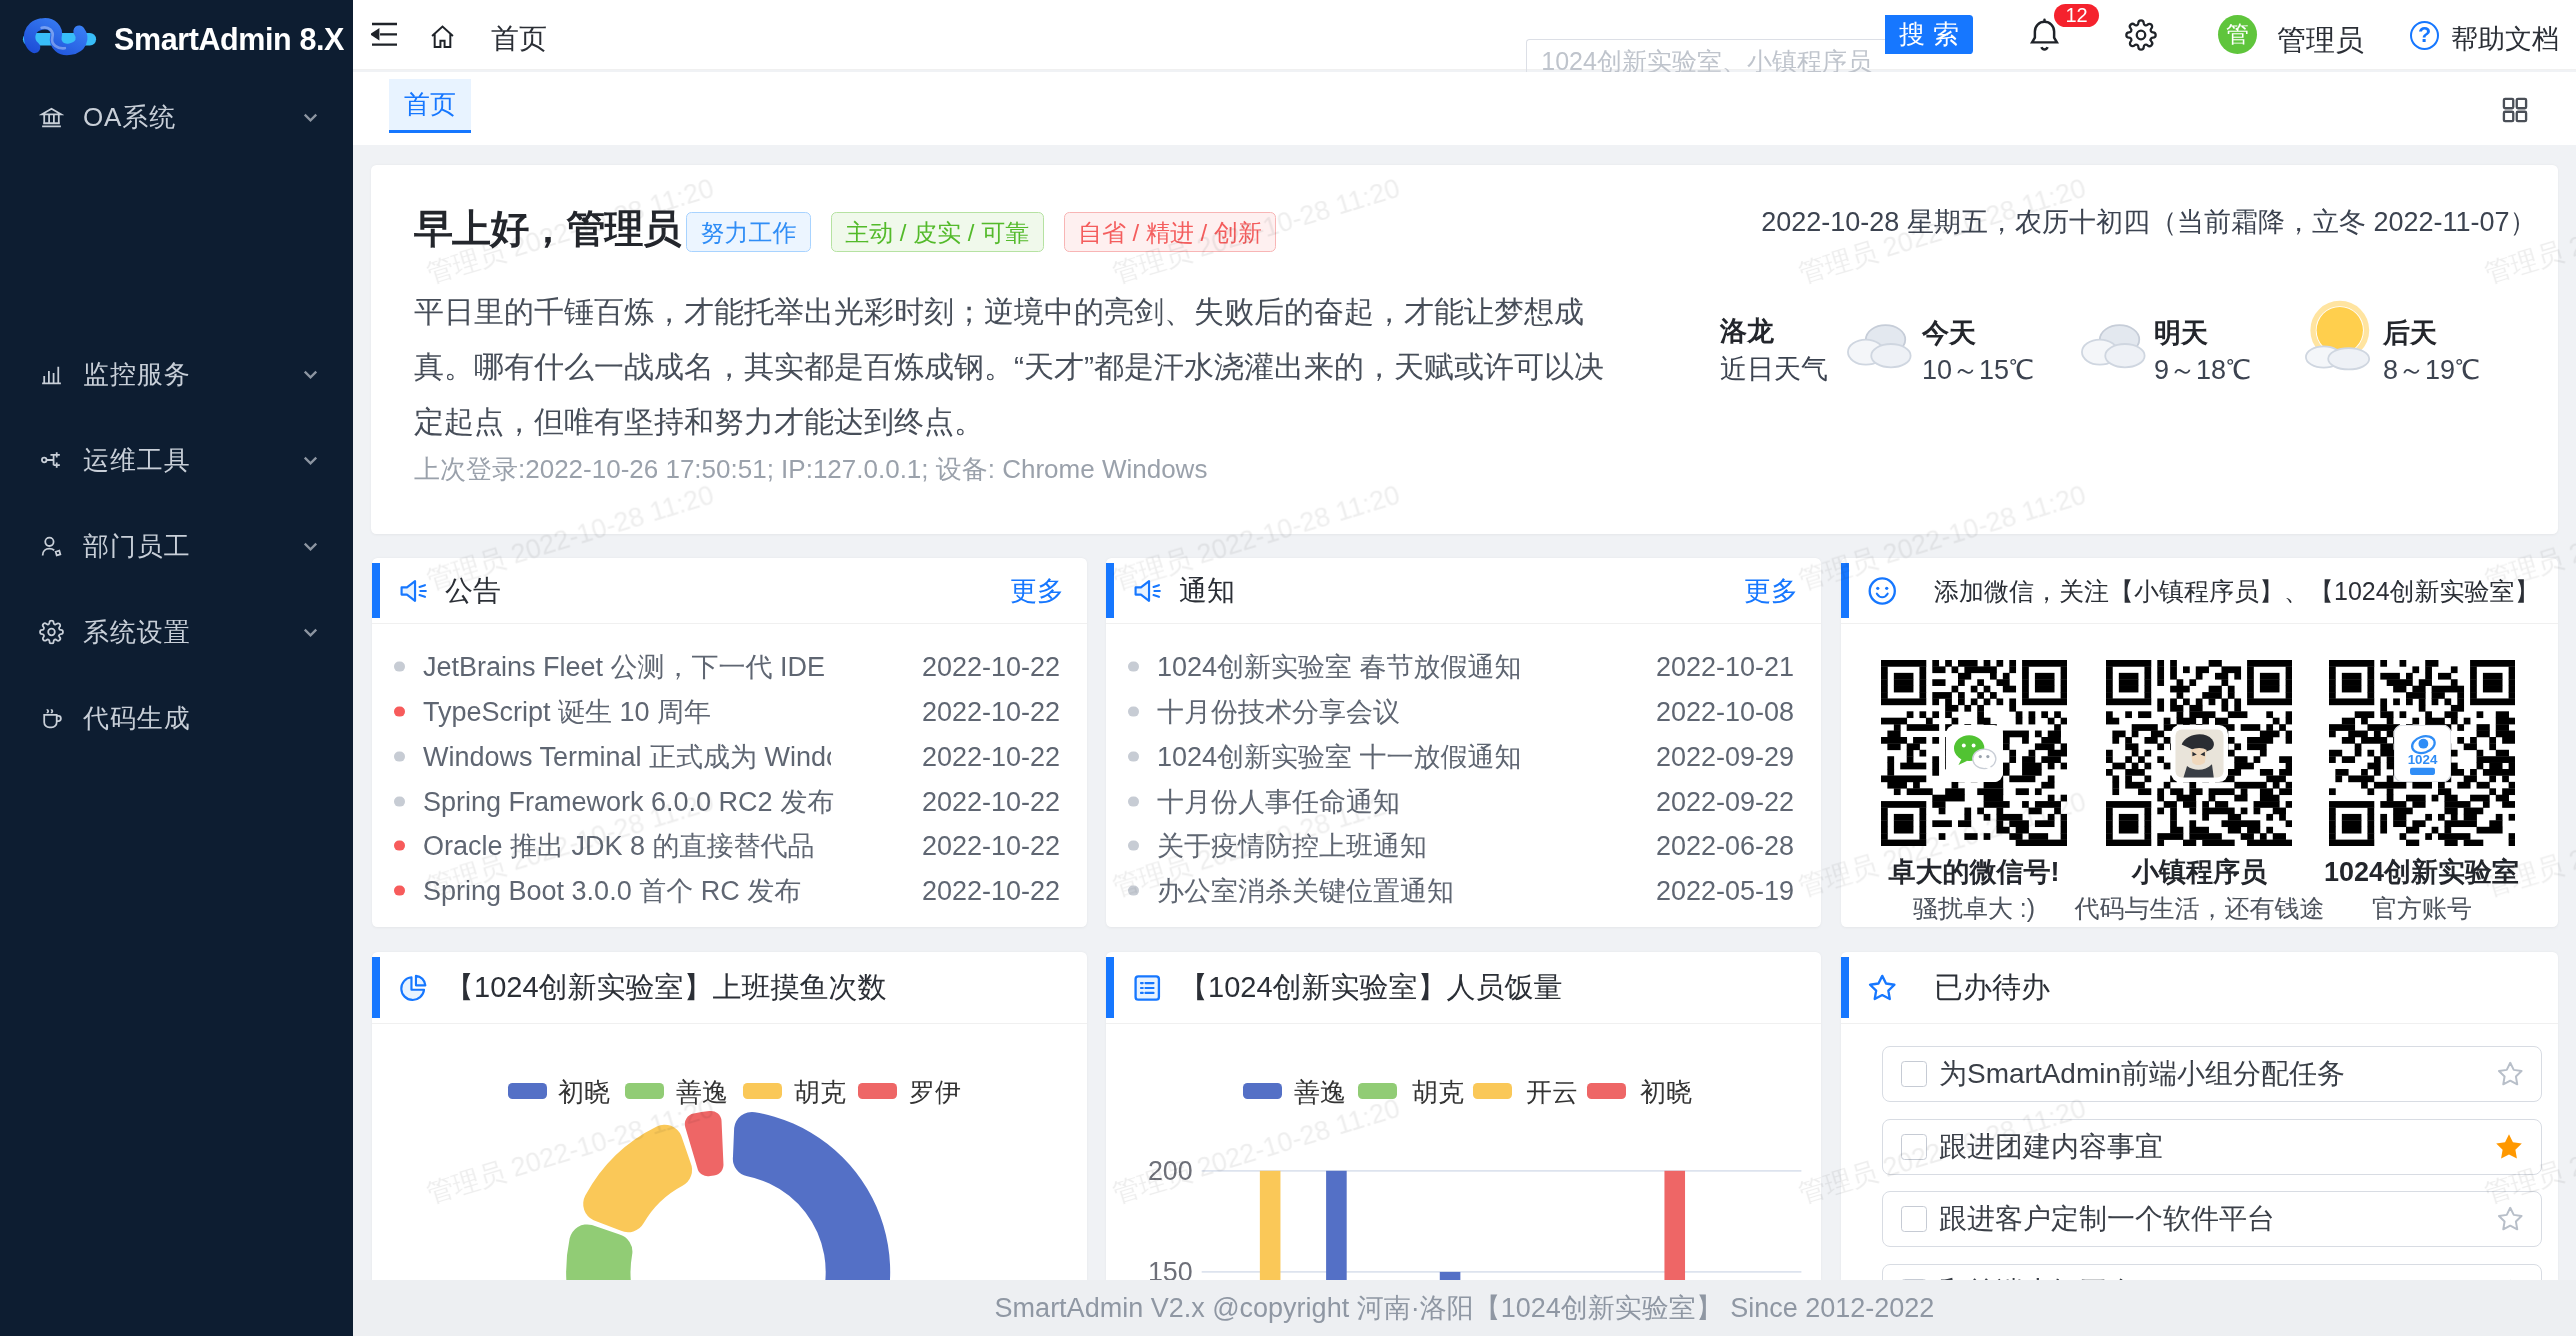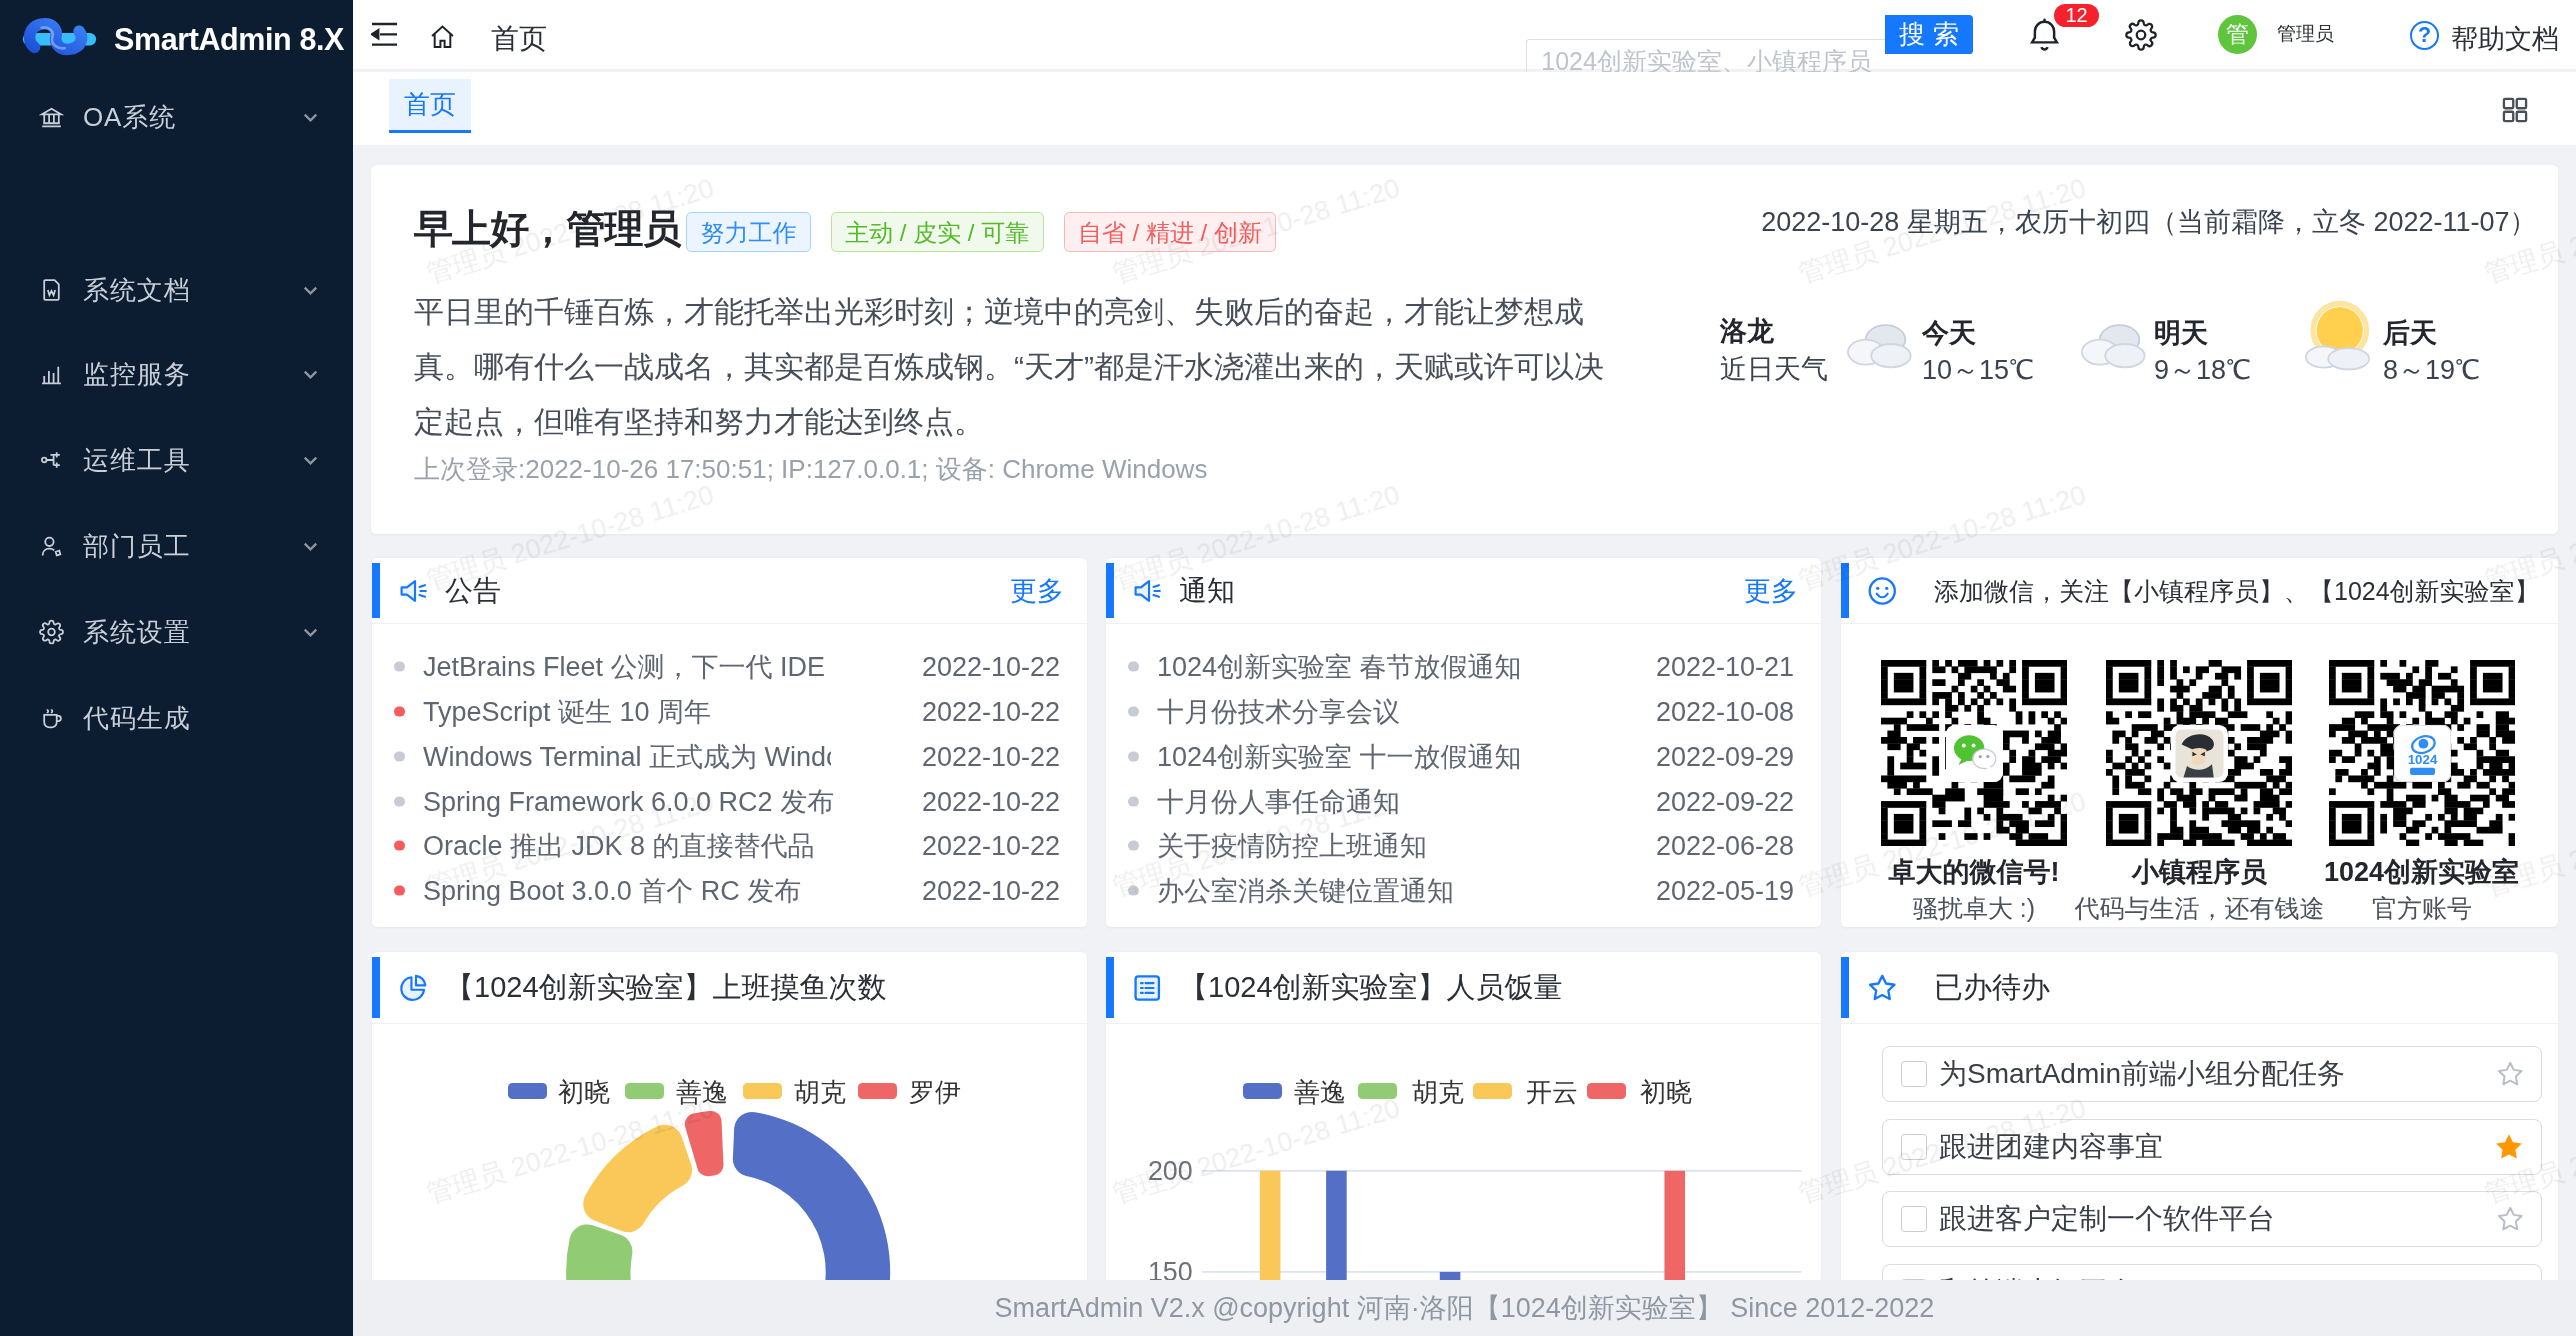--- a/index.html
+++ b/index.html
@@ -62,30 +62,20 @@
     <div class="abs" style="left:114px;top:21.5px;font-size:30.5px;font-weight:bold;color:#fff;white-space:nowrap;letter-spacing:-0.4px;">SmartAdmin 8.X</div>
     <div class="menu-item" style="top:74px">
       <svg class="mi-icon" viewBox="0 0 24 24" fill="none" stroke="currentColor" stroke-width="1.7">
           <path d="M3 21h18M4 18h16M5 18v-8M9.7 18v-8M14.3 18v-8M19 18v-8M2.5 9.5L12 4l9.5 5.5z"></path>
         </svg>
       <span class="mi-label">OA系统</span>
       <svg class="mi-arrow" viewBox="0 0 24 24" fill="none" stroke="#8c95a1" stroke-width="2.4">
           <path d="M6 9.5l6 6 6-6"></path>
         </svg>
     </div>
-    <div class="menu-item" style="top:247px">
-      <svg class="mi-icon" viewBox="0 0 24 24" fill="none" stroke="currentColor" stroke-width="1.7">
-          <path d="M6 2.5h9l4 4v14a1 1 0 0 1-1 1H6a1 1 0 0 1-1-1v-17a1 1 0 0 1 1-1z"></path>
-          <path d="M8.5 12l1.5 5 2-4 2 4 1.5-5"></path>
-        </svg>
-      <span class="mi-label">系统文档</span>
-      <svg class="mi-arrow" viewBox="0 0 24 24" fill="none" stroke="#8c95a1" stroke-width="2.4">
-          <path d="M6 9.5l6 6 6-6"></path>
-        </svg>
-    </div>
     <div class="menu-item" style="top:331px">
       <svg class="mi-icon" viewBox="0 0 24 24" fill="none" stroke="currentColor" stroke-width="1.7">
           <path d="M3 21h18M5 21v-7M9.5 21V9M14 21v-10M18.5 21V5"></path>
         </svg>
       <span class="mi-label">监控服务</span>
       <svg class="mi-arrow" viewBox="0 0 24 24" fill="none" stroke="#8c95a1" stroke-width="2.4">
           <path d="M6 9.5l6 6 6-6"></path>
         </svg>
     </div>
     <div class="menu-item" style="top:417px">
@@ -141,21 +131,21 @@
     <svg class="abs" style="left:1675px;top:17px" width="33" height="37" viewBox="0 0 24 26" stroke="#1f2329" stroke-width="1.8" fill="none">
       <path d="M12 3a7 7 0 0 1 7 7v4.5l2 3.5H3l2-3.5V10a7 7 0 0 1 7-7zM9.8 21.5a2.3 2.3 0 0 0 4.4 0"></path>
       <path d="M12 3V1.6" stroke-linecap="round"></path>
     </svg>
     <div class="abs" style="left:1701px;top:3.6px;min-width:45px;height:23px;background:#f5222d;border-radius:11.7px;color:#fff;font-size:20px;display:flex;align-items:center;justify-content:center;">12</div>
     <svg class="abs" style="left:1772px;top:19px" width="32" height="32" viewBox="0 0 24 24" stroke="#1f2329" stroke-width="1.7" fill="none">
       <circle cx="12" cy="12" r="3.2"></circle>
         <path d="M19.4 15a1.7 1.7 0 0 0 .34 1.87l.06.06a2 2 0 1 1-2.83 2.83l-.06-.06a1.7 1.7 0 0 0-1.87-.34 1.7 1.7 0 0 0-1 1.56V21a2 2 0 1 1-4 0v-.09a1.7 1.7 0 0 0-1-1.56 1.7 1.7 0 0 0-1.87.34l-.06.06a2 2 0 1 1-2.83-2.83l.06-.06a1.7 1.7 0 0 0 .34-1.87 1.7 1.7 0 0 0-1.56-1H3a2 2 0 1 1 0-4h.09a1.7 1.7 0 0 0 1.56-1 1.7 1.7 0 0 0-.34-1.87l-.06-.06a2 2 0 1 1 2.83-2.83l.06.06a1.7 1.7 0 0 0 1.87.34h0a1.7 1.7 0 0 0 1-1.56V3a2 2 0 1 1 4 0v.09a1.7 1.7 0 0 0 1 1.56h0a1.7 1.7 0 0 0 1.87-.34l.06-.06a2 2 0 1 1 2.83 2.83l-.06.06a1.7 1.7 0 0 0-.34 1.87v0a1.7 1.7 0 0 0 1.56 1H21a2 2 0 1 1 0 4h-.09a1.7 1.7 0 0 0-1.56 1z"></path>
     </svg>
     <div class="abs" style="left:1865px;top:15.2px;width:39px;height:39px;border-radius:50%;background:#5fc53c;color:#fff;font-size:23px;display:flex;align-items:center;justify-content:center;">管</div>
-    <div class="abs" style="left:1924px;top:20.6px;font-size:19px;color:#2b2f36;">管理员</div>
+    <div class="abs" style="left:1924px;top:20.6px;font-size:29px;color:#2b2f36;">管理员</div>
     <div class="abs" style="left:2057px;top:20.6px;width:29px;height:29px;border-radius:50%;border:2.7px solid #1677ff;color:#1677ff;font-size:21.5px;font-weight:bold;display:flex;align-items:center;justify-content:center;">?</div>
     <div class="abs" style="left:2098px;top:20.6px;font-size:27px;color:#2b2f36;">帮助文档</div>
   </div>
   <div id="tabbar">
     <div class="tab-active">首页</div>
     <svg class="abs" style="left:2148px;top:24px" width="28" height="28" viewBox="0 0 24 24" stroke="#4a4f57" stroke-width="2" fill="none">
       <rect x="2.5" y="2.5" width="8" height="8" rx="1"></rect>
         <rect x="13.5" y="2.5" width="8" height="8" rx="1"></rect>
       <rect x="2.5" y="13.5" width="8" height="8" rx="1"></rect>
         <rect x="13.5" y="13.5" width="8" height="8" rx="1"></rect>

